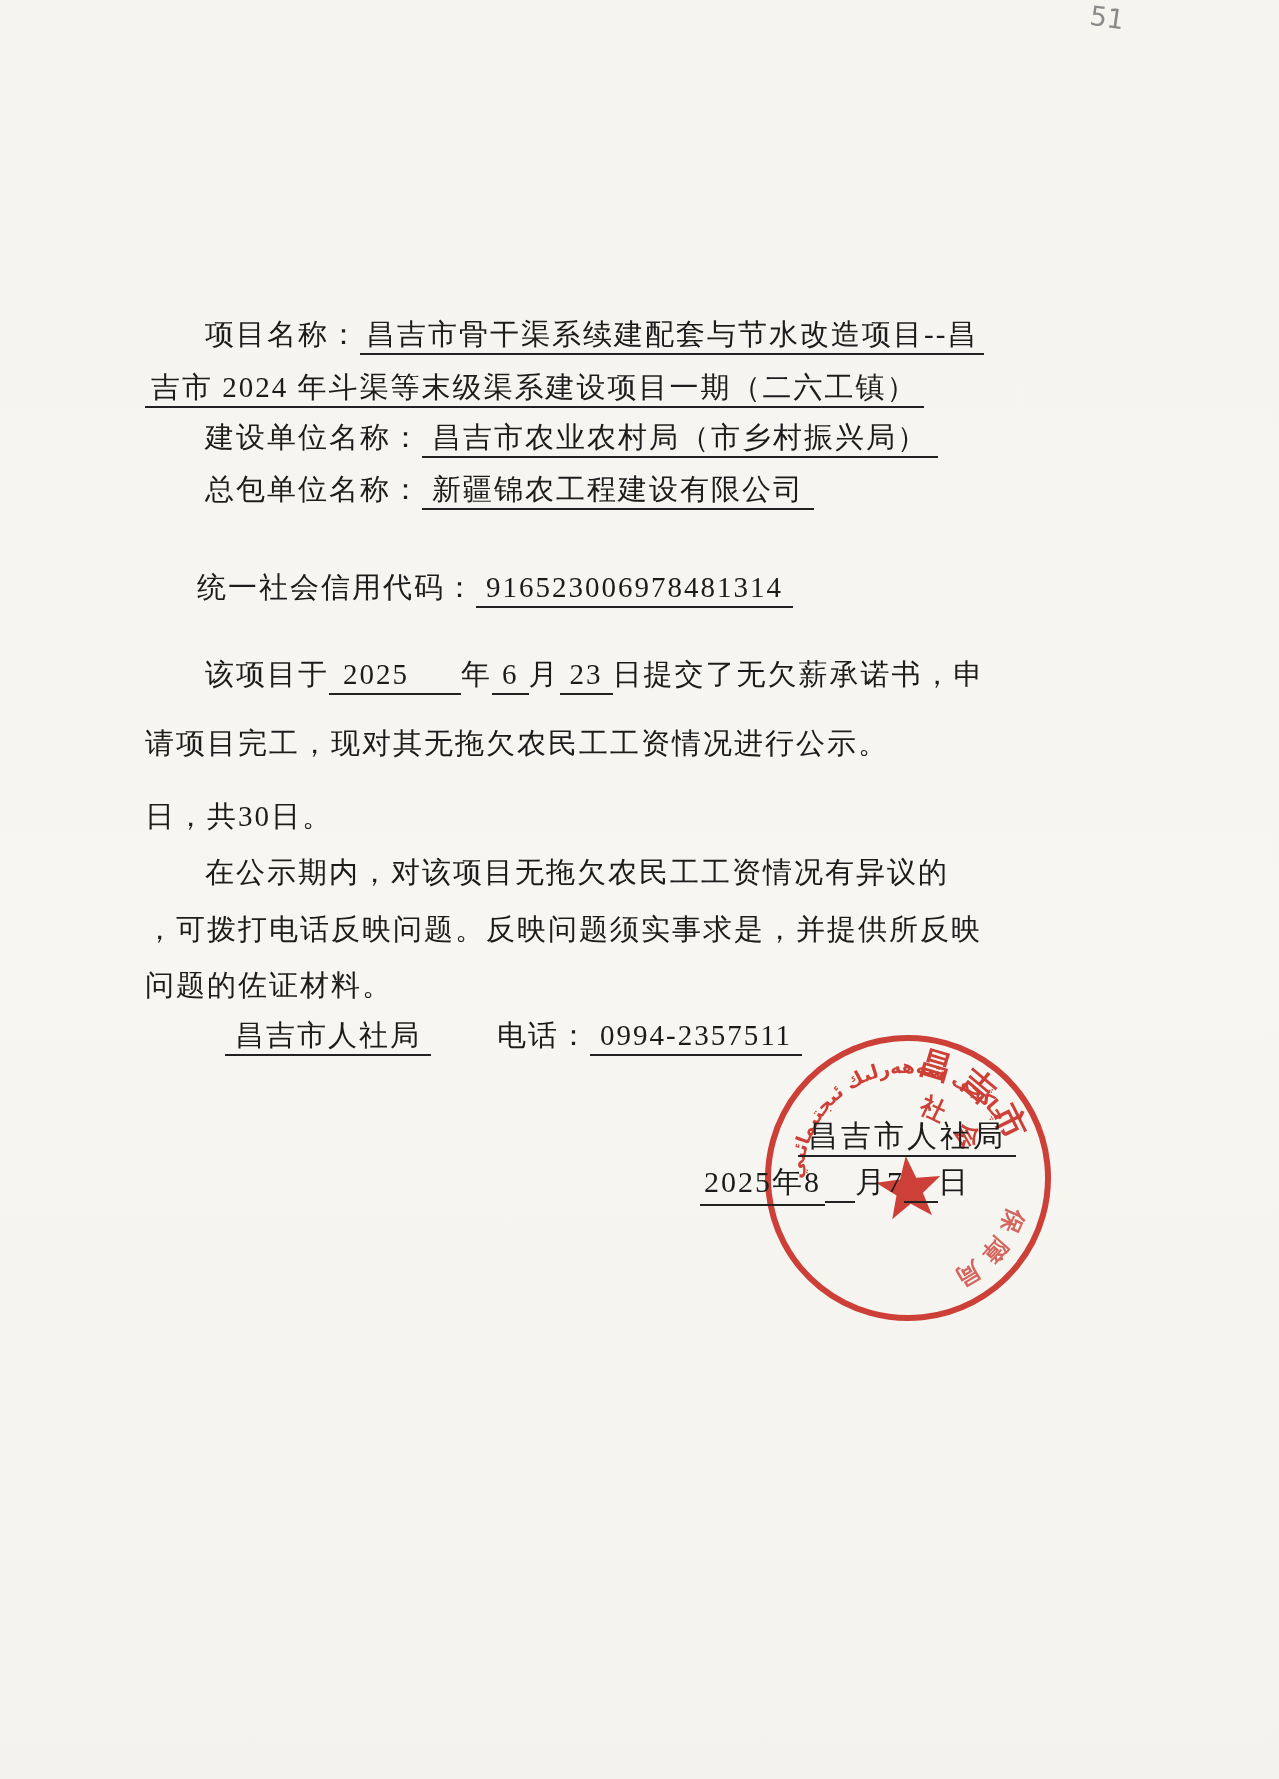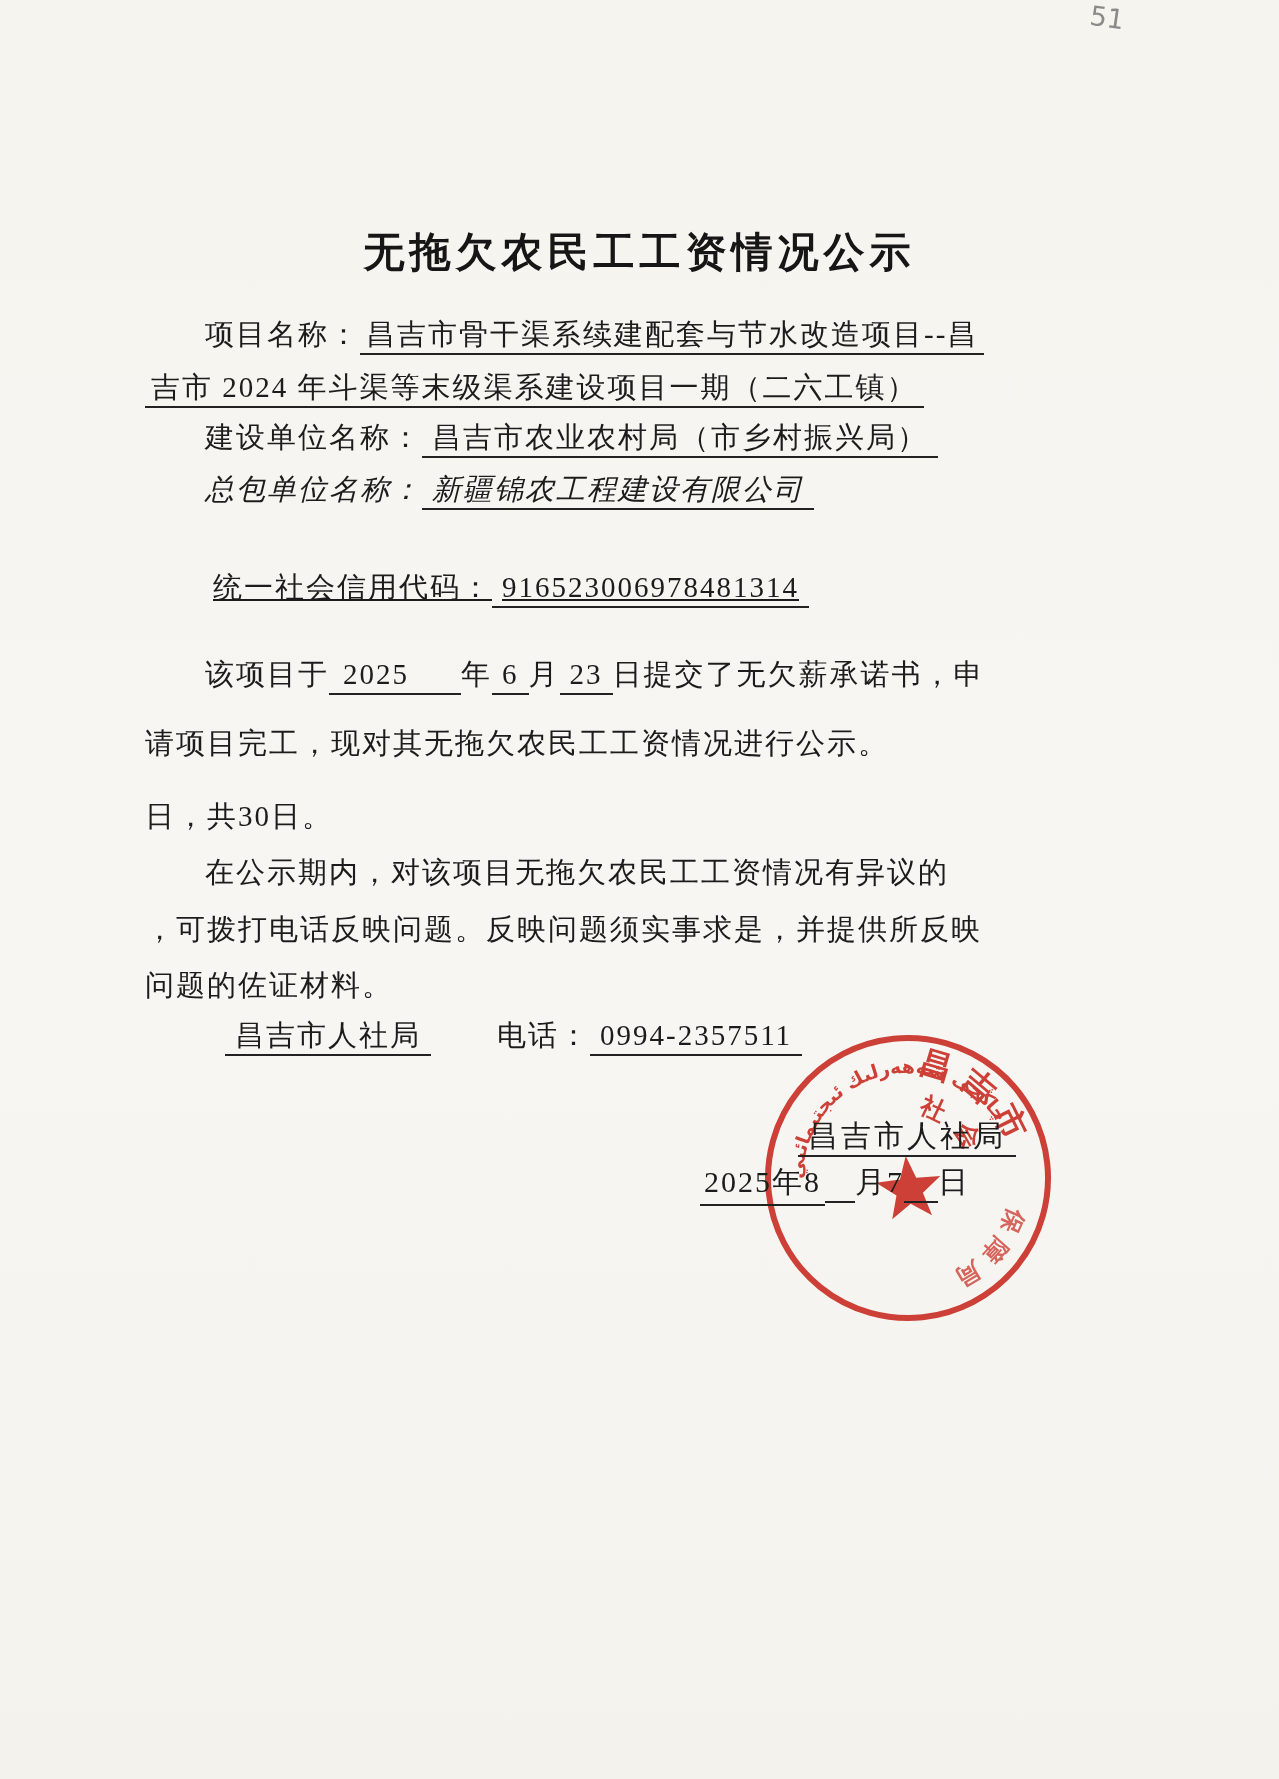--- a/index.html
+++ b/index.html
@@ -61,38 +61,37 @@
   }
   .seal-ring-text{font-family:"DejaVu Sans",sans-serif;font-weight:700;}
 </style>
 </head>
 <body>
 
 <div class="page">
 
   <div class="corner-mark">51</div>
 
-  <h1 class="title">无拖欠农民工工资情况公示</h1>
 
   <div class="line" style="top:315px;left:205px;">
     <span>项目名称：</span><span class="u">昌吉市骨干渠系续建配套与节水改造项目--昌</span>
   </div>
   <div class="line" style="top:368px;">
     <span class="u">吉市 2024 年斗渠等末级渠系建设项目一期（二六工镇）</span>
   </div>
 
   <div class="line" style="top:418px;left:205px;">
     <span>建设单位名称：</span><span class="u pad-s">昌吉市农业农村局（市乡村振兴局）</span>
   </div>
 
-  <div class="line" style="top:470px;left:205px;font-style:italic;">
+  <div class="line" style="top:470px;left:205px;">
     <span>总包单位名称：</span><span class="u pad-s">新疆锦农工程建设有限公司</span>
   </div>
 
-  <div class="line" style="top:568px;left:213px;text-decoration:underline;">
+  <div class="line" style="top:568px;left:197px;">
     <span>统一社会信用代码：</span><span class="u pad-s">916523006978481314</span>
   </div>
 
   <div class="line" style="top:655px;left:205px;">
     <span>该项目于</span><span class="u pad-wide">2025</span><span>年</span><span class="u pad-s">6</span><span>月</span><span class="u pad-s">23</span><span>日提交了无欠薪承诺书，申</span>
   </div>
   <div class="line" style="top:684px;margin-top:40px;">请项目完工，现对其无拖欠农民工工资情况进行公示。</div>
 
   <div class="line" style="top:797px;">日，共30日。</div>
 

